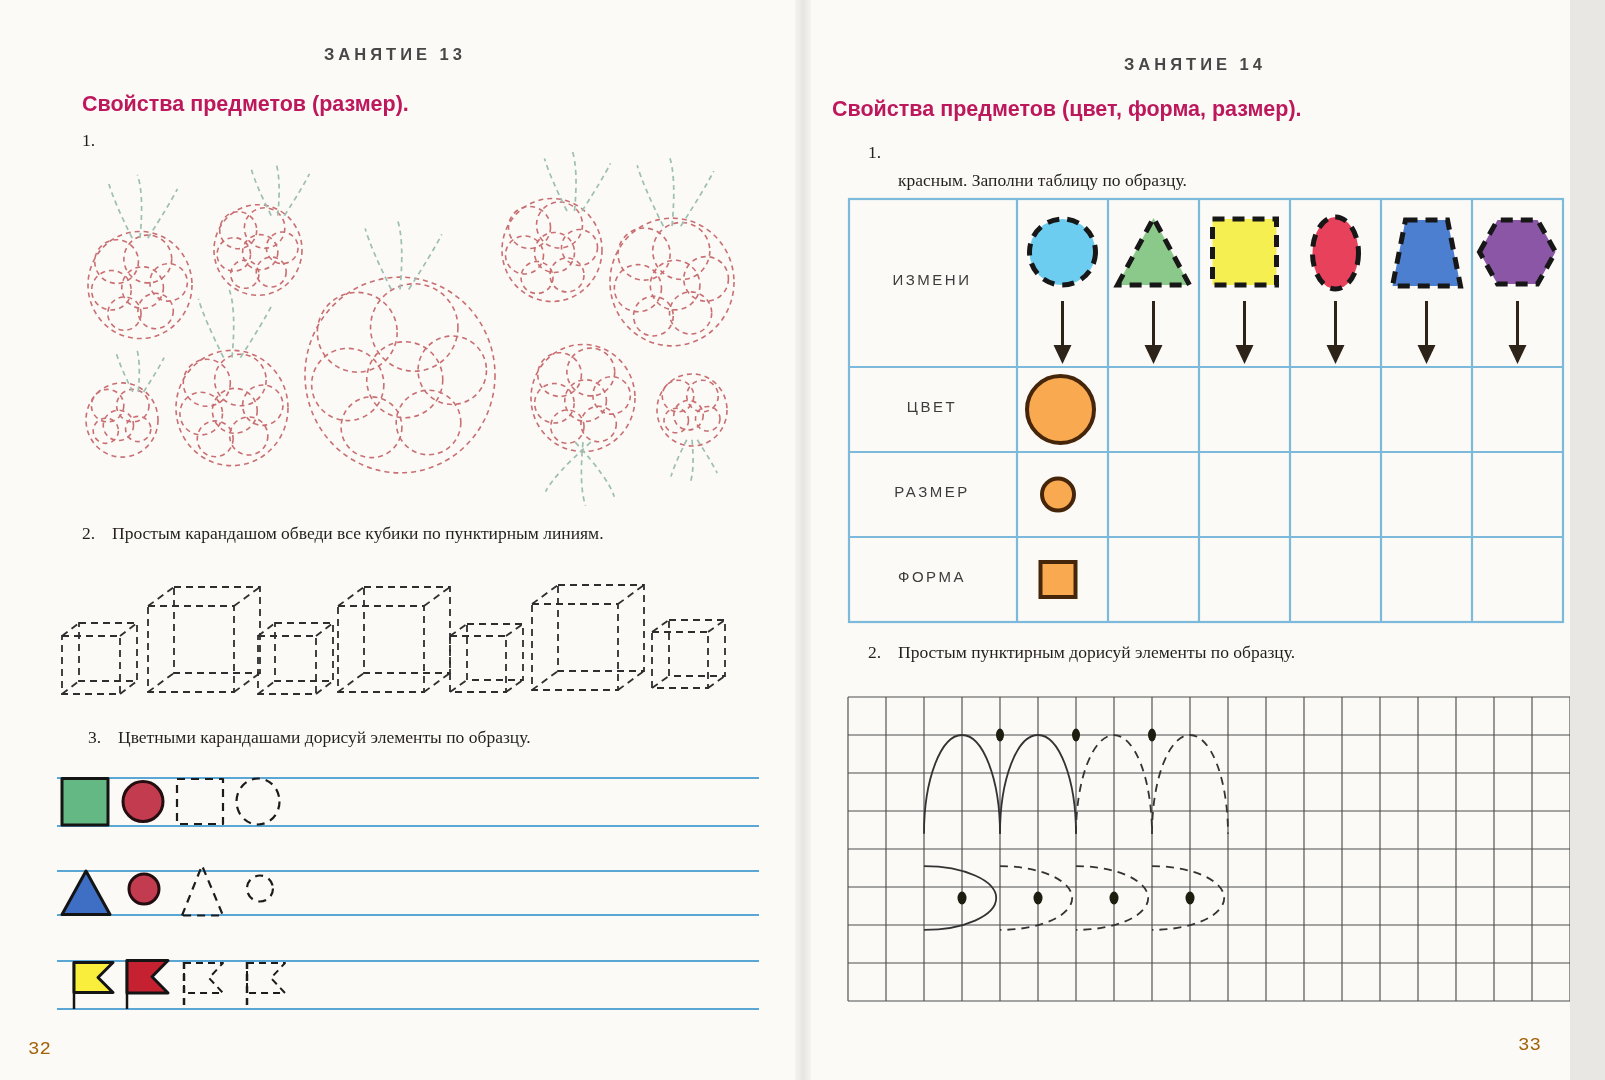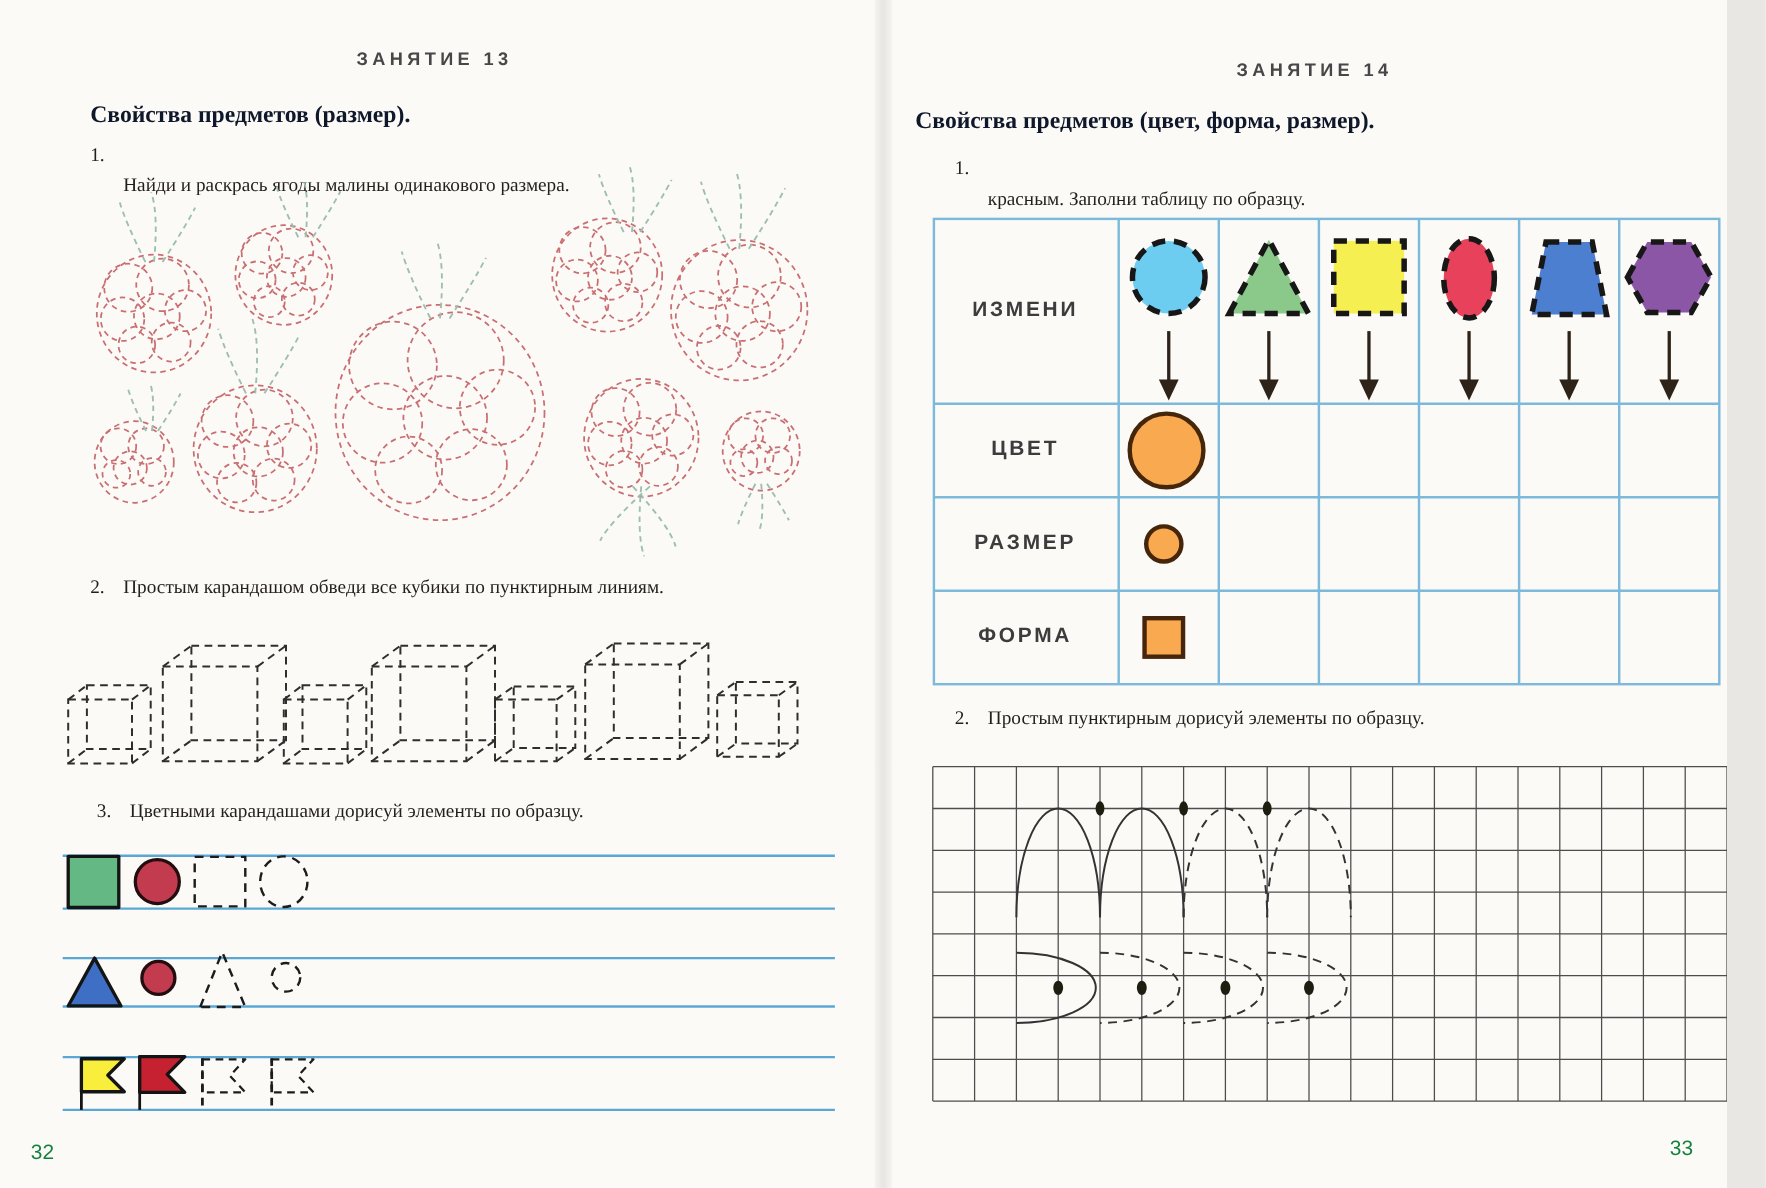--- a/index.html
+++ b/index.html
@@ -1,43 +1,43 @@
 <!DOCTYPE html>
 <html><head>
 <meta charset="utf-8">
 <style>
   html,body{margin:0;padding:0;background:#e9e7e3;}
   #spread{position:relative;width:1570px;height:1080px;background:#fbfaf7;overflow:hidden;
           font-family:"Liberation Serif", serif;}
   .page-header{position:absolute;font-family:"Liberation Sans",sans-serif;font-size:16.5px;
                font-weight:bold;letter-spacing:4px;color:#474747;text-align:center;}
-  .ws-title{position:absolute;font-family:Liberation Serif, serif;font-weight:bold;
-            font-size:21.5px;color:#0f172a;}
+  .ws-title{position:absolute;font-family:Liberation Sans, sans-serif;font-weight:bold;
+            font-size:21.5px;color:#be185d;}
   .task{position:absolute;display:flex;font-size:17.5px;line-height:28px;color:#241f1c;}
   .task .num{width:30px;flex:0 0 30px;}
-  .pagenum{position:absolute;font-family:Liberation Sans, sans-serif;font-size:19px;color:#15803d;text-align:center;}
+  .pagenum{position:absolute;font-family:Liberation Mono, monospace;font-size:19px;color:#a16207;text-align:center;}
   .tbl-label{position:absolute;left:848px;width:168px;text-align:center;
-             font-family:"Liberation Sans",sans-serif;font-weight:bold;font-size:19px;
+             font-family:"Liberation Sans",sans-serif;font-weight:normal;font-size:15px;
              letter-spacing:2.5px;color:#3c3c3c;}
   svg{position:absolute;overflow:visible;}
   #spine{position:absolute;left:795px;top:0;width:16px;height:1080px;
          background:linear-gradient(to right,rgba(60,50,40,0.03),rgba(60,50,40,0.10),rgba(60,50,40,0.03));}
 </style>
 </head>
 <body>
 
 <div id="spread">
 
   <div class="page-header" style="left:0;top:45px;width:790px;">ЗАНЯТИЕ 13</div>
 
   <div class="ws-title" style="left:82px;top:92px;">Свойства предметов (размер).</div>
 
   <div class="task" style="left:82px;top:126px;width:680px;">
     <span class="num">1.</span>
-    <span><br><span>Найди и раскрась ягоды малины одинакового размера.</span></span>
+    <span><br></span>
   </div>
 
   <svg id="berries-svg" style="left:55px;top:190px;" width="710" height="318" viewBox="0 0 710 318">
       <g>
         <ellipse cx="85" cy="95" rx="52" ry="53.56" fill="none" stroke="#c96f72" stroke-width="1.6" stroke-dasharray="5 4"></ellipse>
         <circle cx="61.599999999999994" cy="71.6" r="21.84" fill="none" stroke="#c96f72" stroke-width="1.6" stroke-dasharray="5 4"></circle>
         <circle cx="92.8" cy="69" r="23.92" fill="none" stroke="#c96f72" stroke-width="1.6" stroke-dasharray="5 4"></circle>
         <circle cx="56.4" cy="100.2" r="19.76" fill="none" stroke="#c96f72" stroke-width="1.6" stroke-dasharray="5 4"></circle>
         <circle cx="87.6" cy="97.6" r="20.8" fill="none" stroke="#c96f72" stroke-width="1.6" stroke-dasharray="5 4"></circle>
         <circle cx="113.6" cy="92.4" r="18.72" fill="none" stroke="#c96f72" stroke-width="1.6" stroke-dasharray="5 4"></circle>

